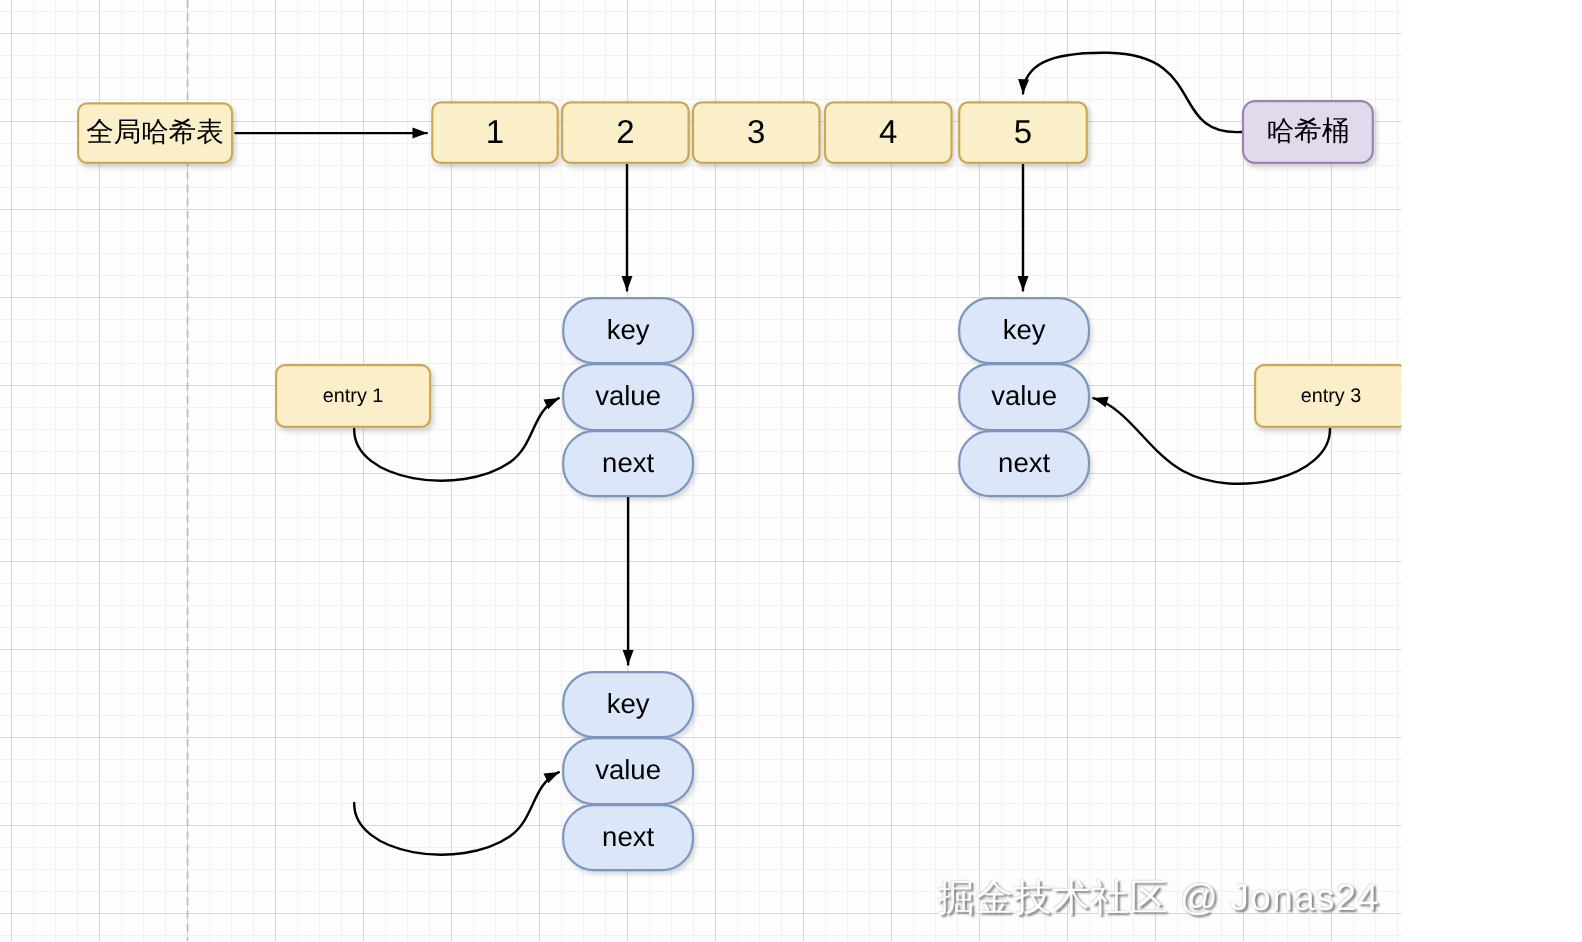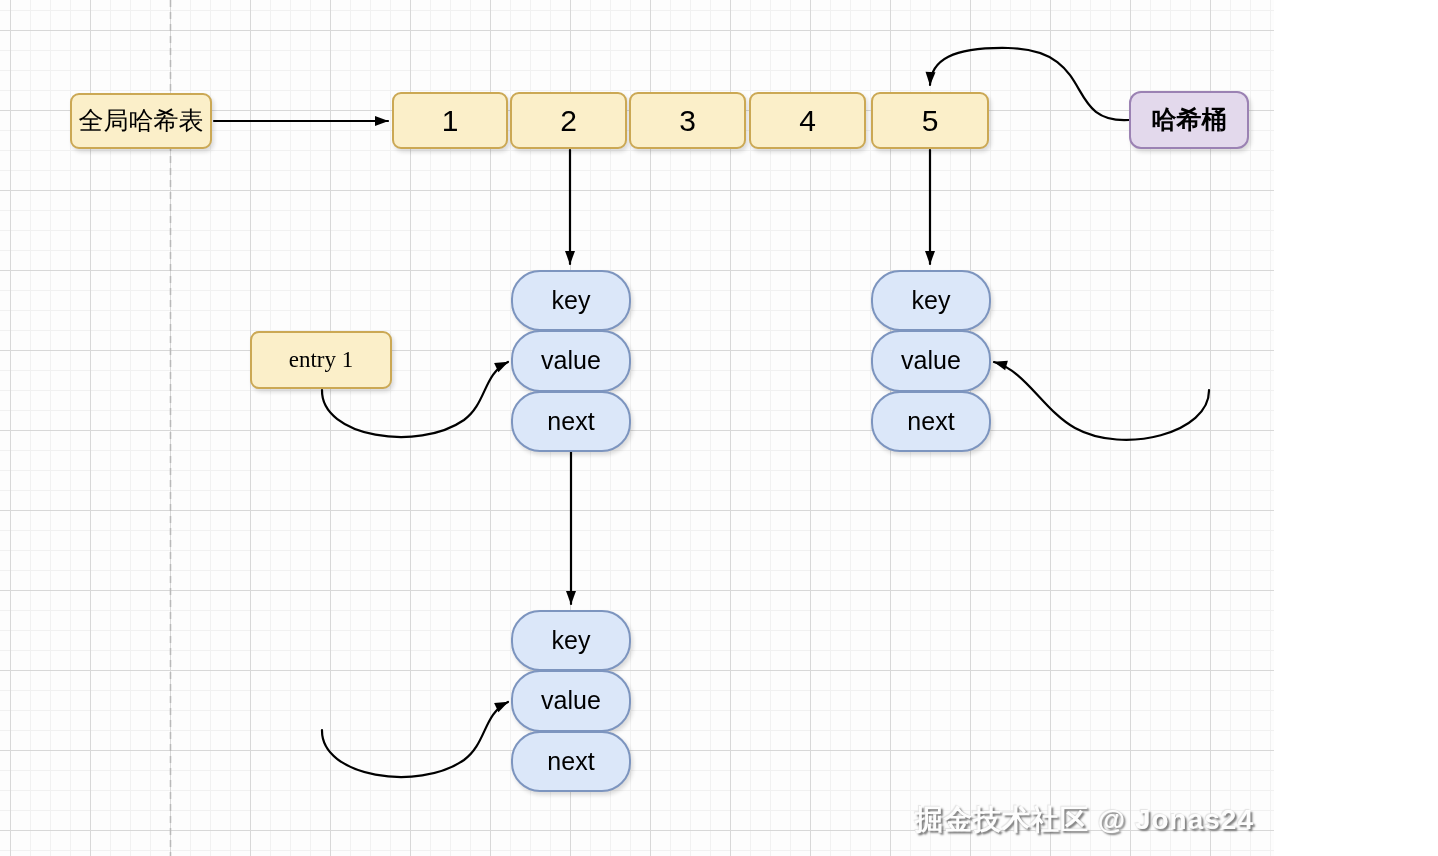--- a/index.html
+++ b/index.html
@@ -47,38 +47,37 @@
 
   .purple {
     background: var(--bucket-fill, #e3d9ec);
     border: 2px solid var(--bucket-border, #9b82b3);
     border-radius: 12px;
   }
 
   .cn-label { font-size: 25px; }
   .slot     { font-size: 30px; }
   .field    { font-size: 25px; border-radius: 29px; }
-  .entry    { font-size: 23px; font-family: Liberation Serif, serif; }
+  .entry    { font-size: 18px; }
 
   .arrows {
     position: absolute;
     left: 0; top: 0;
     width: 1438px; height: 856px;
     pointer-events: none;
   }
 
   .watermark {
     position: absolute;
     right: 20px;
     bottom: 17px;
-    font-size: 28px;
+    font-size: 34px;
     letter-spacing: 1px;
     color: #fdfdfd;
     text-shadow: 2px 2px 2px rgba(110,110,110,0.9), -1px -1px 1px rgba(220,220,220,0.8);
-    font-weight: bold;
   }
 </style>
 </head>
 <body>
 
 <div class="canvas">
 
   <svg class="arrows" width="1438" height="856" viewBox="0 0 1438 856" xmlns="http://www.w3.org/2000/svg">
     <defs>
       <marker id="arw" markerUnits="userSpaceOnUse" markerWidth="16" markerHeight="12" refX="14" refY="6" orient="auto">
@@ -106,37 +105,38 @@
   </svg>
 
   <div class="box yellow cn-label" style="left:70px; top:93px; width:142px; height:56px;">全局哈希表</div>
 
   <div class="box yellow slot" style="left:392px; top:92px; width:116px; height:57px;">1</div>
   <div class="box yellow slot" style="left:510px; top:92px; width:117px; height:57px;">2</div>
   <div class="box yellow slot" style="left:629px; top:92px; width:117px; height:57px;">3</div>
   <div class="box yellow slot" style="left:749px; top:92px; width:117px; height:57px;">4</div>
   <div class="box yellow slot" style="left:871px; top:92px; width:118px; height:57px;">5</div>
 
-  <div class="box purple cn-label" style="left:1129px; top:91px; width:120px; height:58px;font-weight:bold;">哈希桶</div>
+  <div class="box purple cn-label" style="left:1129px; top:91px; width:120px; height:58px;">哈希桶</div>
 
   <div>
     <div class="box blue field" style="left:511px; top:270px; width:120px; height:61px;">key</div>
     <div class="box blue field" style="left:511px; top:330px; width:120px; height:62px;">value</div>
     <div class="box blue field" style="left:511px; top:391px; width:120px; height:61px;">next</div>
   </div>
 
   <div>
     <div class="box blue field" style="left:871px; top:270px; width:120px; height:61px;">key</div>
     <div class="box blue field" style="left:871px; top:330px; width:120px; height:62px;">value</div>
     <div class="box blue field" style="left:871px; top:391px; width:120px; height:61px;">next</div>
   </div>
 
   <div>
     <div class="box blue field" style="left:511px; top:610px; width:120px; height:61px;">key</div>
     <div class="box blue field" style="left:511px; top:670px; width:120px; height:62px;">value</div>
     <div class="box blue field" style="left:511px; top:731px; width:120px; height:61px;">next</div>
   </div>
 
   <div class="box yellow entry" style="left:250px; top:331px; width:142px; height:58px;">entry 1</div>
+  <div class="box yellow entry" style="left:1140px; top:331px; width:140px; height:58px;">entry 3</div>
 
   <div class="watermark">掘金技术社区 @ Jonas24</div>
 
 </div>
 
 </body></html>

